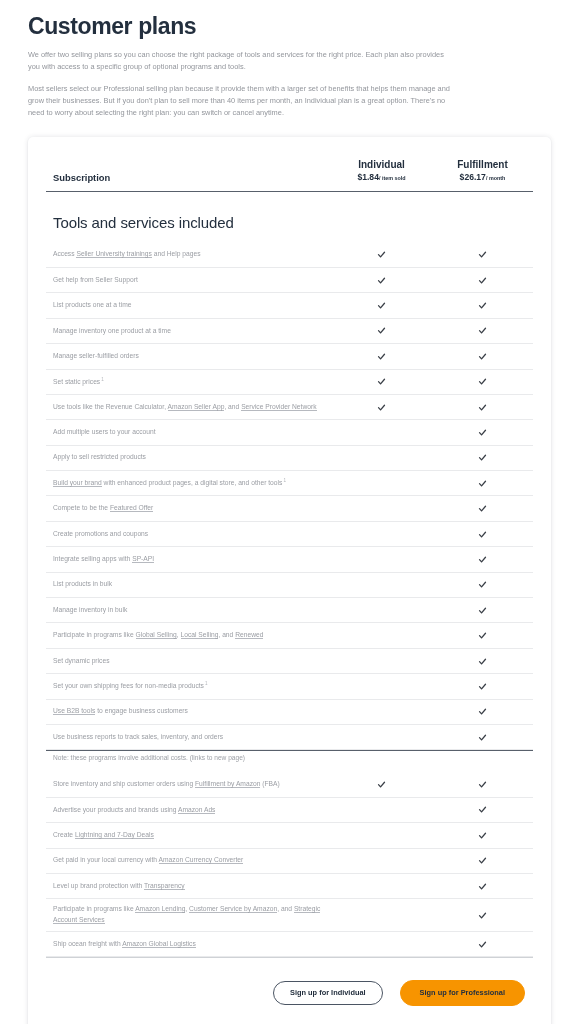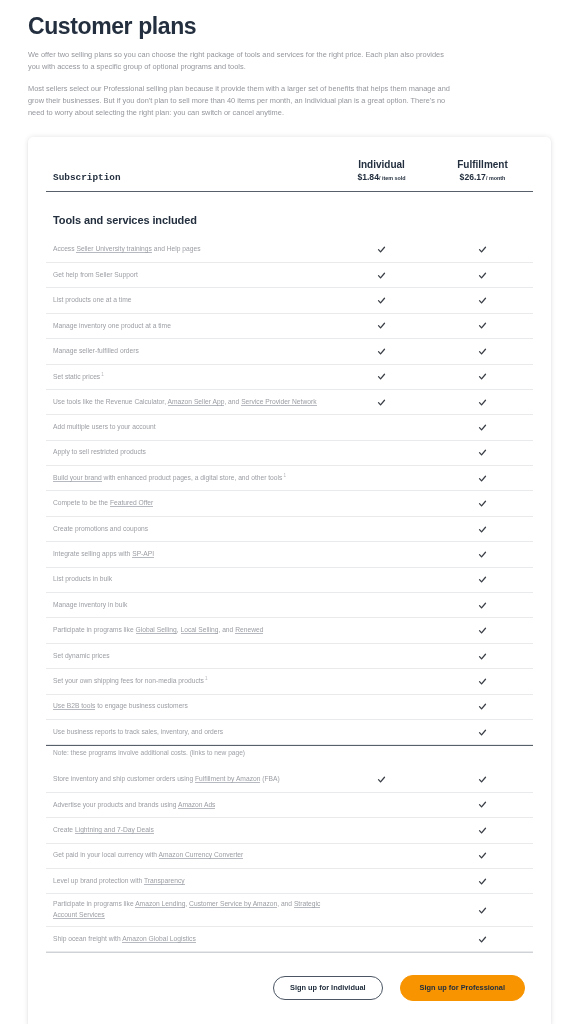--- a/index.html
+++ b/index.html
@@ -59,21 +59,20 @@
     padding: 5px 0 7px 0;
     border-bottom: 1.6px solid #58606b;
   }
   .th-feature {
     flex: 0 0 285px;
     font-size: 9.4px;
     font-weight: 700;
     color: #232f3e;
     padding-left: 7px;
     padding-bottom: 1px;
-    font-family: Liberation Mono, monospace;
   }
   .th-plan {
     flex: 1 1 0;
     text-align: center;
     line-height: 1.32;
   }
   .plan-name {
     display: block;
     font-size: 10px;
     font-weight: 700;
@@ -88,22 +87,22 @@
     white-space: nowrap;
   }
   .plan-price .per {
     font-size: 5.4px;
     font-weight: 700;
     color: #232f3e;
   }
 
   
   .section-title {
-    font-size: 11px;
-    font-weight: 700;
+    font-size: 15px;
+    font-weight: 400;
     color: #232f3e;
     padding: 22px 0 0 7px;
     letter-spacing: -0.1px;
   }
   .section-note {
     font-size: 6.6px;
     color: #9ea1a7;
     padding: 3px 0 0 7px;
   }
   .section-body { margin-top: 12px; }

